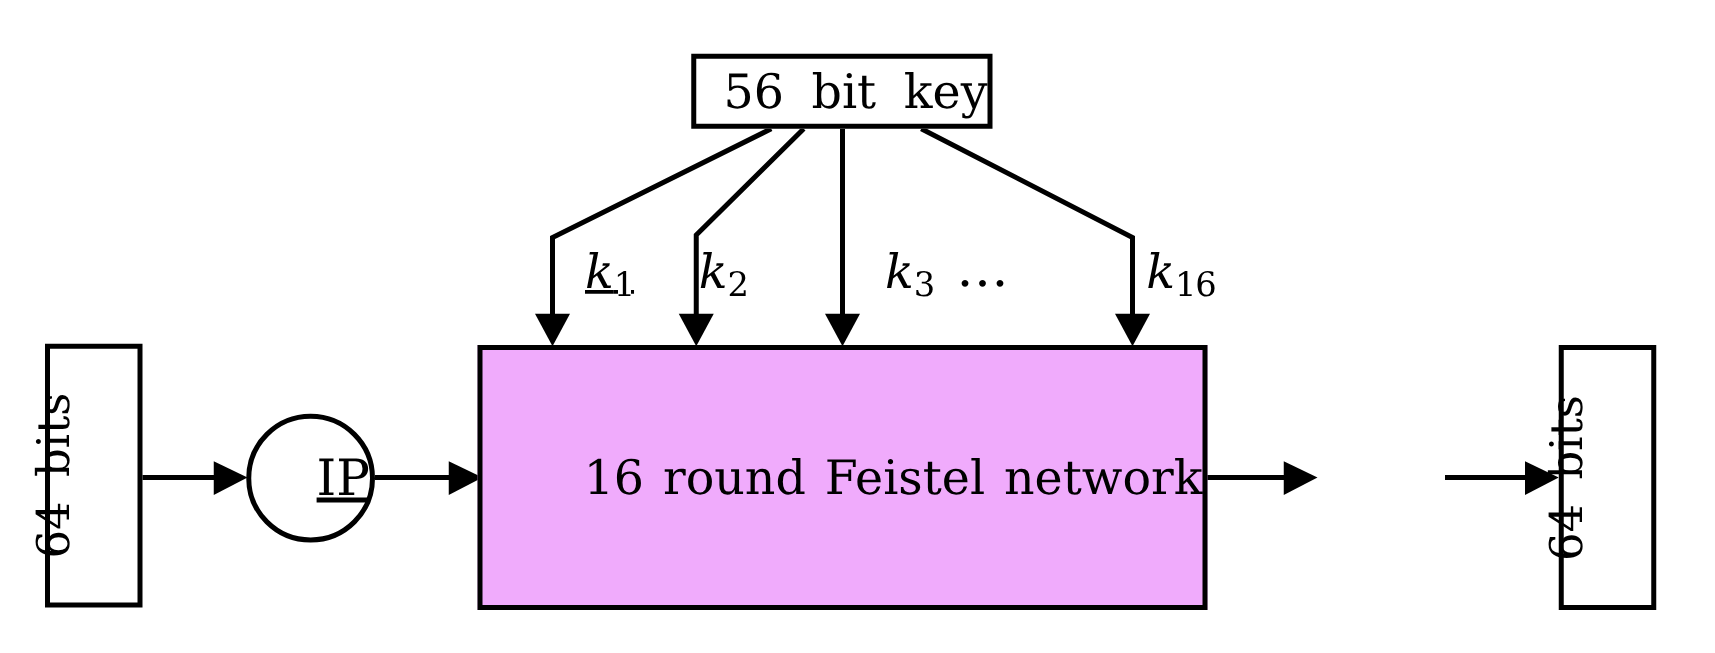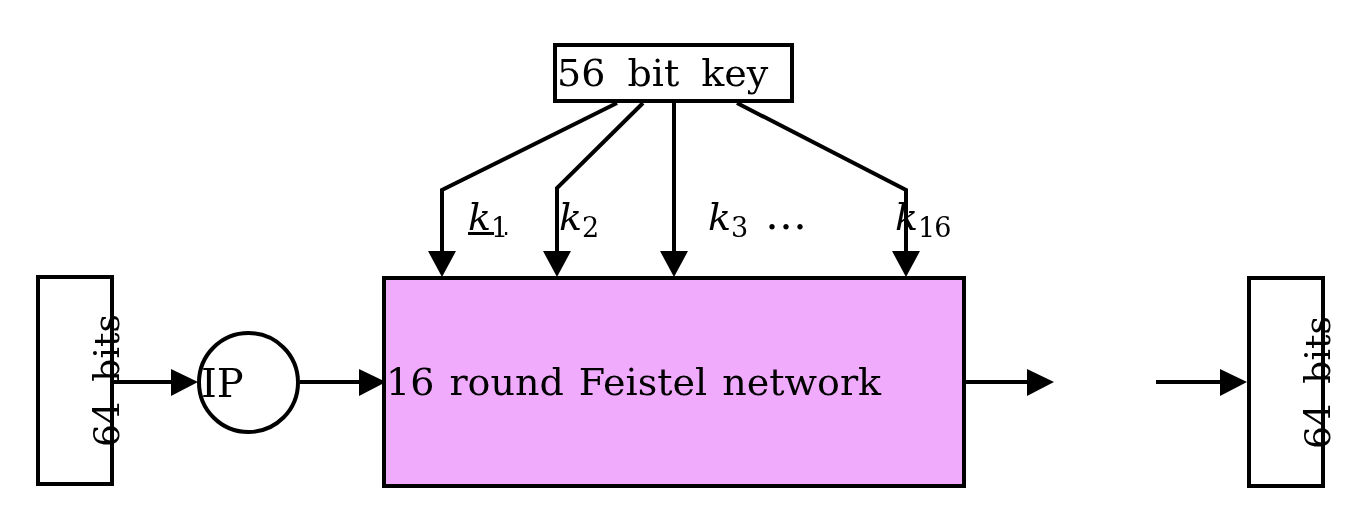--- a/index.html
+++ b/index.html
@@ -20,21 +20,21 @@
     position: absolute;
     left: 0; top: 0;
     width: 1372px; height: 522px;
   }
   .box {
     position: absolute;
     box-sizing: border-box;
     border: 4px solid #000000;
     display: flex;
     align-items: center;
-    justify-content: flex-start;
+    justify-content: flex-end;
     background: #ffffff;
   }
   .key-box {
     left: 553px; top: 43px;
     width: 241px; height: 60px;
     font-size: 38px;
     word-spacing: 10px;
   }
   .feistel-box {
     left: 382px; top: 276px;
@@ -57,43 +57,44 @@
   .circle {
     position: absolute;
     box-sizing: border-box;
     width: 103px; height: 103px;
     top: 331px;
     border: 4px solid #000000;
     border-radius: 50%;
     background: #ffffff;
     display: flex;
     align-items: center;
-    justify-content: flex-start;
+    justify-content: flex-end;
     font-size: 40px;
+    text-decoration: underline;
   }
   .ip-circle { left: 197px; }
   .fp-circle { left: 1054px; }
   .klabel {
     position: absolute;
     top: 196px;
     font-size: 38px;
     line-height: 42px;
     white-space: nowrap;
   }
   .klabel .kb { font-style: italic; }
   .klabel .ks {
     font-style: normal;
     font-size: 27px;
     vertical-align: -7px;
     letter-spacing: -1px;
   }
   .k1  { left: 468px; text-decoration: underline; }
   .k2  { left: 559px; }
   .k3  { left: 708px; }
-  .k16 { left: 895px; }
+  .k16 { left: 917px; }
   .dots {
     position: absolute;
     left: 756px; top: 194px;
     width: 62px;
     font-size: 42px;
     line-height: 42px;
     text-align: center;
     letter-spacing: 2px;
   }
 </style>

